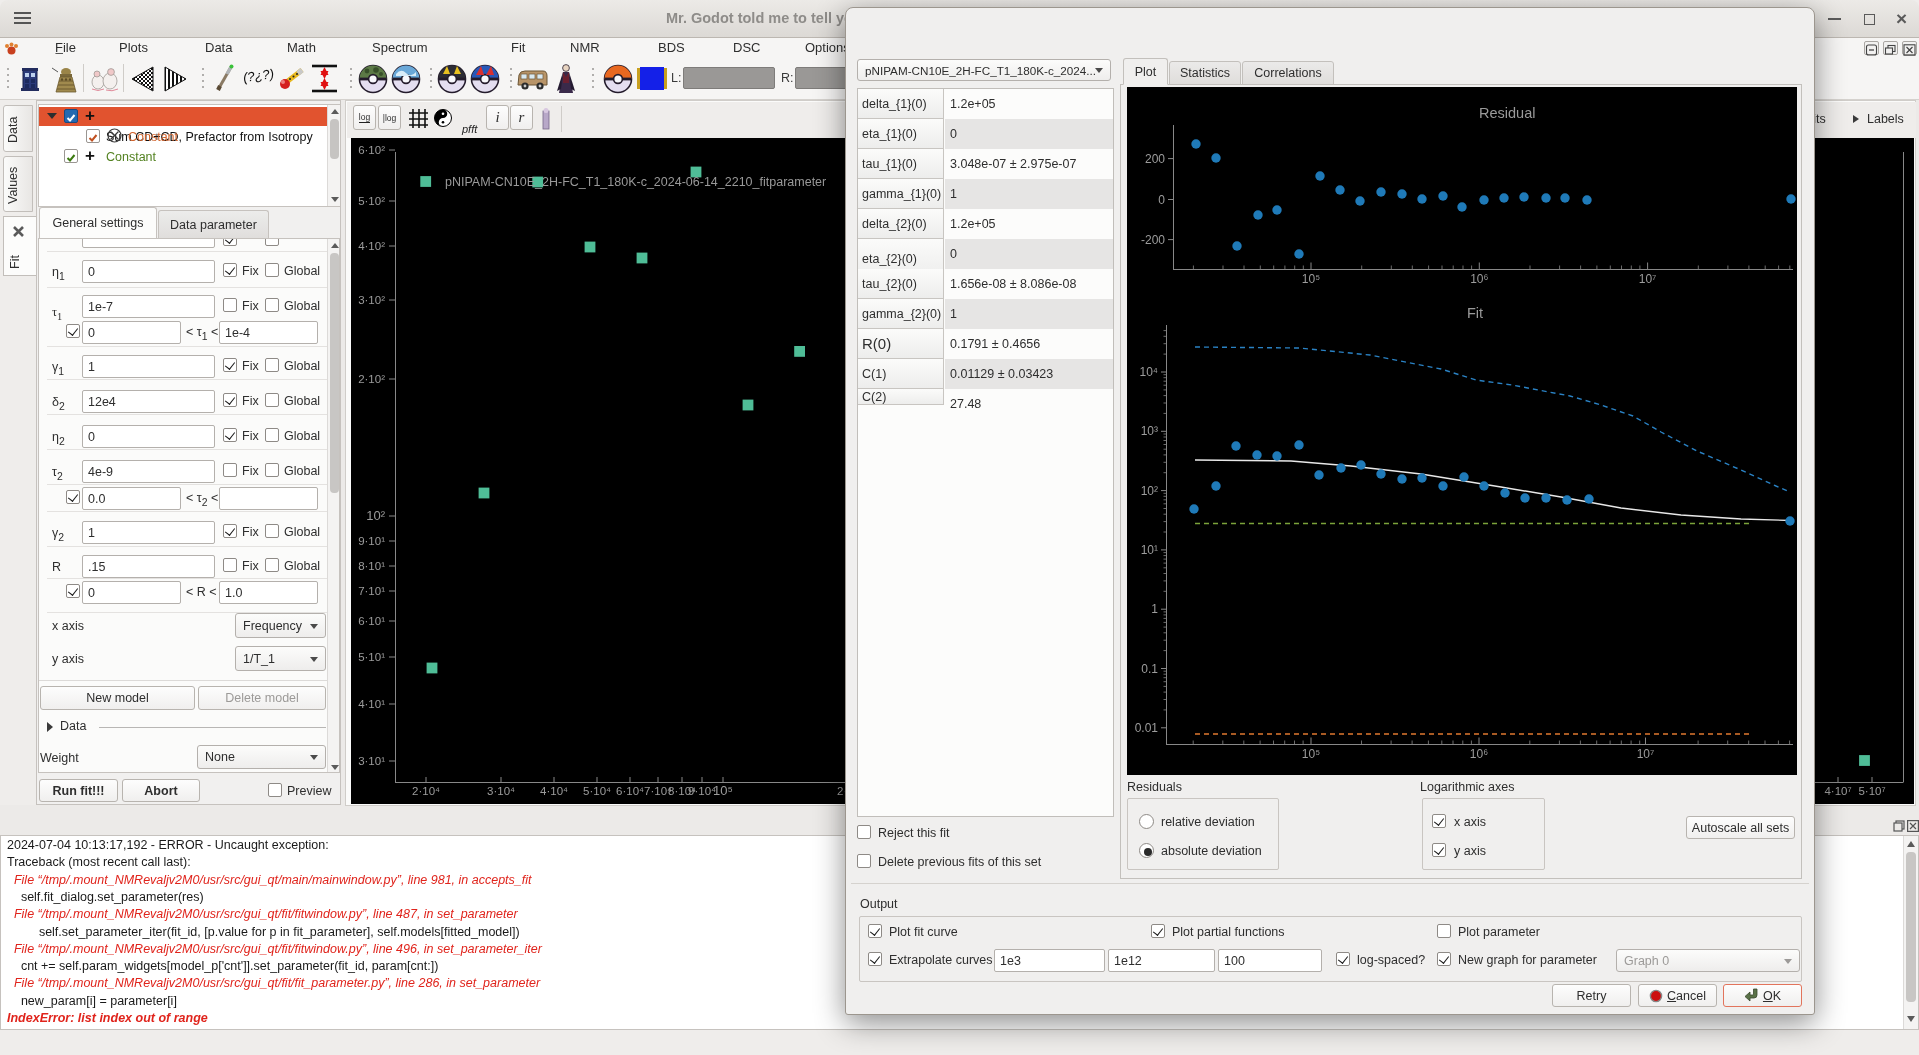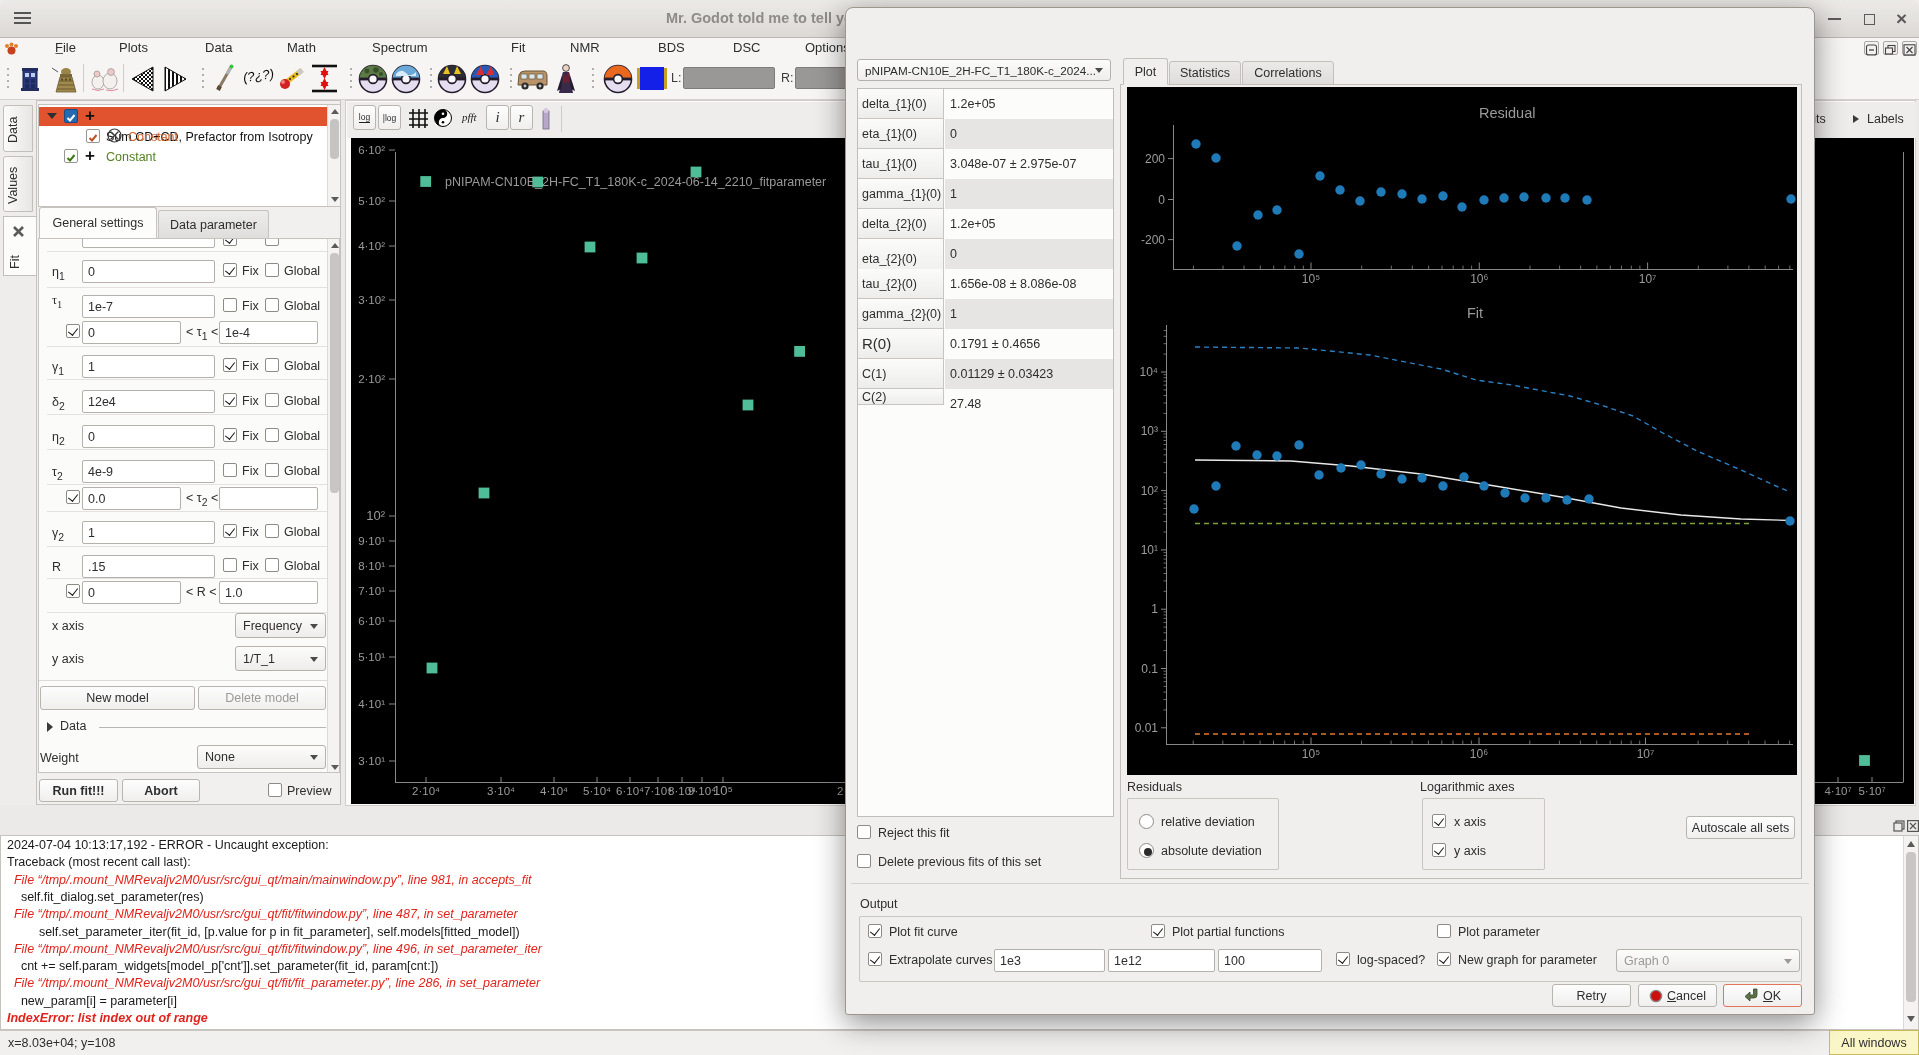--- a/index.html
+++ b/index.html
@@ -256,21 +256,21 @@
         <div class="abs" style="left:8px;top:272px;width:284px;height:1px;background:#e4e2e0;"></div>
         <div class="abs" style="left:8px;top:307px;width:284px;height:1px;background:#e4e2e0;"></div>
         <div class="abs" style="left:8px;top:339px;width:284px;height:1px;background:#e4e2e0;"></div>
         <div class="abs" style="left:8px;top:373px;width:284px;height:1px;background:#e4e2e0;"></div>
         <div class="lbl" style="left:13px;top:26px;">η<sub>1</sub></div>
         <div class="inp" style="left:43px;top:21px;width:133px;height:23px;">0</div>
         <div class="cb ck" style="left:184px;top:24px;"></div>
         <div class="lbl" style="left:203px;top:25px;">Fix</div>
         <div class="cb" style="left:226px;top:24px;"></div>
         <div class="lbl" style="left:245px;top:25px;">Global</div>
-        <div class="lbl" style="left:13px;top:54px;font-family:Liberation Serif, serif;">τ<sub>1</sub></div>
+        <div class="lbl" style="left:13px;top:66px;font-family:Liberation Serif, serif;">τ<sub>1</sub></div>
         <div class="inp" style="left:43px;top:56px;width:133px;height:23px;">1e-7</div>
         <div class="cb" style="left:184px;top:59px;"></div>
         <div class="lbl" style="left:203px;top:60px;">Fix</div>
         <div class="cb" style="left:226px;top:59px;"></div>
         <div class="lbl" style="left:245px;top:60px;">Global</div>
         <div class="cb ck" style="left:27px;top:85px;"></div>
         <div class="inp" style="left:43px;top:82px;width:99px;height:23px;">0</div>
         <div class="lbl" style="left:147px;top:86px;">&lt; τ<sub>1</sub> &lt;</div>
         <div class="inp" style="left:180px;top:82px;width:99px;height:23px;">1e-4</div>
         <div class="lbl" style="left:13px;top:121px;">γ<sub>1</sub></div>
@@ -350,21 +350,21 @@
         </div>
         <svg class="abs" style="left:62px;top:7px;" width="19" height="19">
           <path d="M4 0 V19 M10 0 V19 M16 0 V19 M0 4 H19 M0 10 H19 M0 16 H19" stroke="#111" stroke-width="1.6"></path>
         </svg>
         <svg class="abs" style="left:87px;top:7px;" width="18" height="18">
           <circle cx="9" cy="9" r="8.5" fill="#fff" stroke="#000"></circle>
           <path d="M9 0.5 A8.5 8.5 0 0 0 9 17.5 A4.25 4.25 0 0 1 9 9 A4.25 4.25 0 0 0 9 0.5" fill="#000"></path>
           <circle cx="9" cy="4.75" r="1.3" fill="#fff"></circle>
           <circle cx="9" cy="13.25" r="1.3" fill="#000"></circle>
         </svg>
-        <div class="abs" style="left:115px;top:9px;font-size:11px;font-style:italic;font-family:Liberation Serif, serif;color:#222;">pfft</div>
+        <div class="abs" style="left:115px;top:21px;font-size:11px;font-style:italic;font-family:Liberation Sans, sans-serif;color:#222;">pfft</div>
         <div class="btn" style="left:139px;top:3px;width:23px;height:25px;font-family:'Liberation Serif',serif;font-style:italic;font-size:15px;">i</div>
         <div class="btn" style="left:163px;top:3px;width:23px;height:25px;font-family:'Liberation Serif',serif;font-style:italic;font-size:15px;">r</div>
         <svg class="abs" style="left:193px;top:5px;" width="12" height="26">
           <rect x="3" y="4" width="6" height="18" fill="#b8a8c8" stroke="#786888" stroke-width="0.8"></rect>
           <circle cx="6" cy="3.5" r="2.5" fill="#d8c8e0"></circle>
         </svg>
         <div class="abs" style="left:214px;top:4px;width:1px;height:26px;background:#cfccc8;"></div>
         <div class="abs" style="left:1432px;top:13px;width:0;height:0;border-top:4.5px solid transparent;border-bottom:4.5px solid transparent;border-left:6px solid #3a3a3a;"></div>
         <div class="lbl" style="left:1446px;top:10px;">Limits</div>
         <div class="abs" style="left:1506px;top:10px;width:0;height:0;border-top:4.5px solid transparent;border-bottom:4.5px solid transparent;border-left:6px solid #3a3a3a;margin-top:3px;"></div>
@@ -459,24 +459,20 @@
         <div class="abs" style="left:6px;top:123.1px;font-size:12.5px;color:#1a1a1a;white-space:pre;">&nbsp;&nbsp;&nbsp;&nbsp;cnt += self.param_widgets[model_p['cnt']].set_parameter(fit_id, param[cnt:])</div>
         <div class="abs" style="left:6px;top:140.4px;font-size:12.5px;color:#e0241c;font-style:italic;white-space:pre;">&nbsp;&nbsp;File “/tmp/.mount_NMRevaljv2M0/usr/src/gui_qt/fit/fit_parameter.py”, line 286, in set_parameter</div>
         <div class="abs" style="left:6px;top:157.70000000000002px;font-size:12.5px;color:#1a1a1a;white-space:pre;">&nbsp;&nbsp;&nbsp;&nbsp;new_param[i] = parameter[i]</div>
         <div class="abs" style="left:6px;top:175.00000000000003px;font-size:12.5px;color:#e0241c;font-style:italic;font-weight:bold;white-space:pre;">IndexError: list index out of range</div>
         <div class="abs" style="left:1902px;top:0px;width:15px;height:193px;background:#f4f3f2;border-left:1px solid #dcdad8;">
           <div class="abs" style="left:3px;top:5px;width:0;height:0;border-left:4.5px solid transparent;border-right:4.5px solid transparent;border-bottom:6px solid #5a5a5a;"></div>
           <div class="abs" style="left:2px;top:16px;width:10px;height:150px;background:#c8c6c4;border-radius:4px;"></div>
           <div class="abs" style="left:3px;top:180px;width:0;height:0;border-left:4.5px solid transparent;border-right:4.5px solid transparent;border-top:6px solid #5a5a5a;"></div>
         </div>
       </div>
-    </div>
-    <div class="abs" style="left:0;top:1030px;width:1919px;height:25px;background:#f1f0ee;border-top:1px solid #cac7c3;">
-      <div class="abs" style="left:8px;top:5px;font-size:12.5px;color:#2e2e2e;">x=8.03e+04; y=108</div>
-      <div class="abs" style="left:1829px;top:-1px;width:90px;height:25px;background:#fbf6c8;border:1px solid #c8bc5a;font-size:12.5px;color:#2e2e2e;display:flex;align-items:center;justify-content:center;">All windows</div>
     </div>
     <div class="abs" style="left:1864px;top:41px;width:15px;height:14px;background:#f2f1f0;border:1px solid #aaa7a3;border-radius:2px;"><svg width="13" height="12">
         <rect x="1.5" y="1" width="10" height="10" rx="2" fill="none" stroke="#444" stroke-width="1.1"></rect>
         <line x1="4" y1="6" x2="9" y2="6" stroke="#444" stroke-width="1.3"></line>
       </svg></div>
     <div class="abs" style="left:1883px;top:41px;width:15px;height:14px;background:#f2f1f0;border:1px solid #aaa7a3;border-radius:2px;"><svg width="13" height="12">
         <rect x="4" y="1.5" width="7" height="6" fill="none" stroke="#444" stroke-width="1.1"></rect>
         <rect x="1.5" y="4" width="7" height="6" fill="#f2f1f0" stroke="#444" stroke-width="1.1"></rect>
       </svg></div>
     <div class="abs" style="left:1902px;top:41px;width:15px;height:14px;background:#f2f1f0;border:1px solid #aaa7a3;border-radius:2px;"><svg width="13" height="12">

